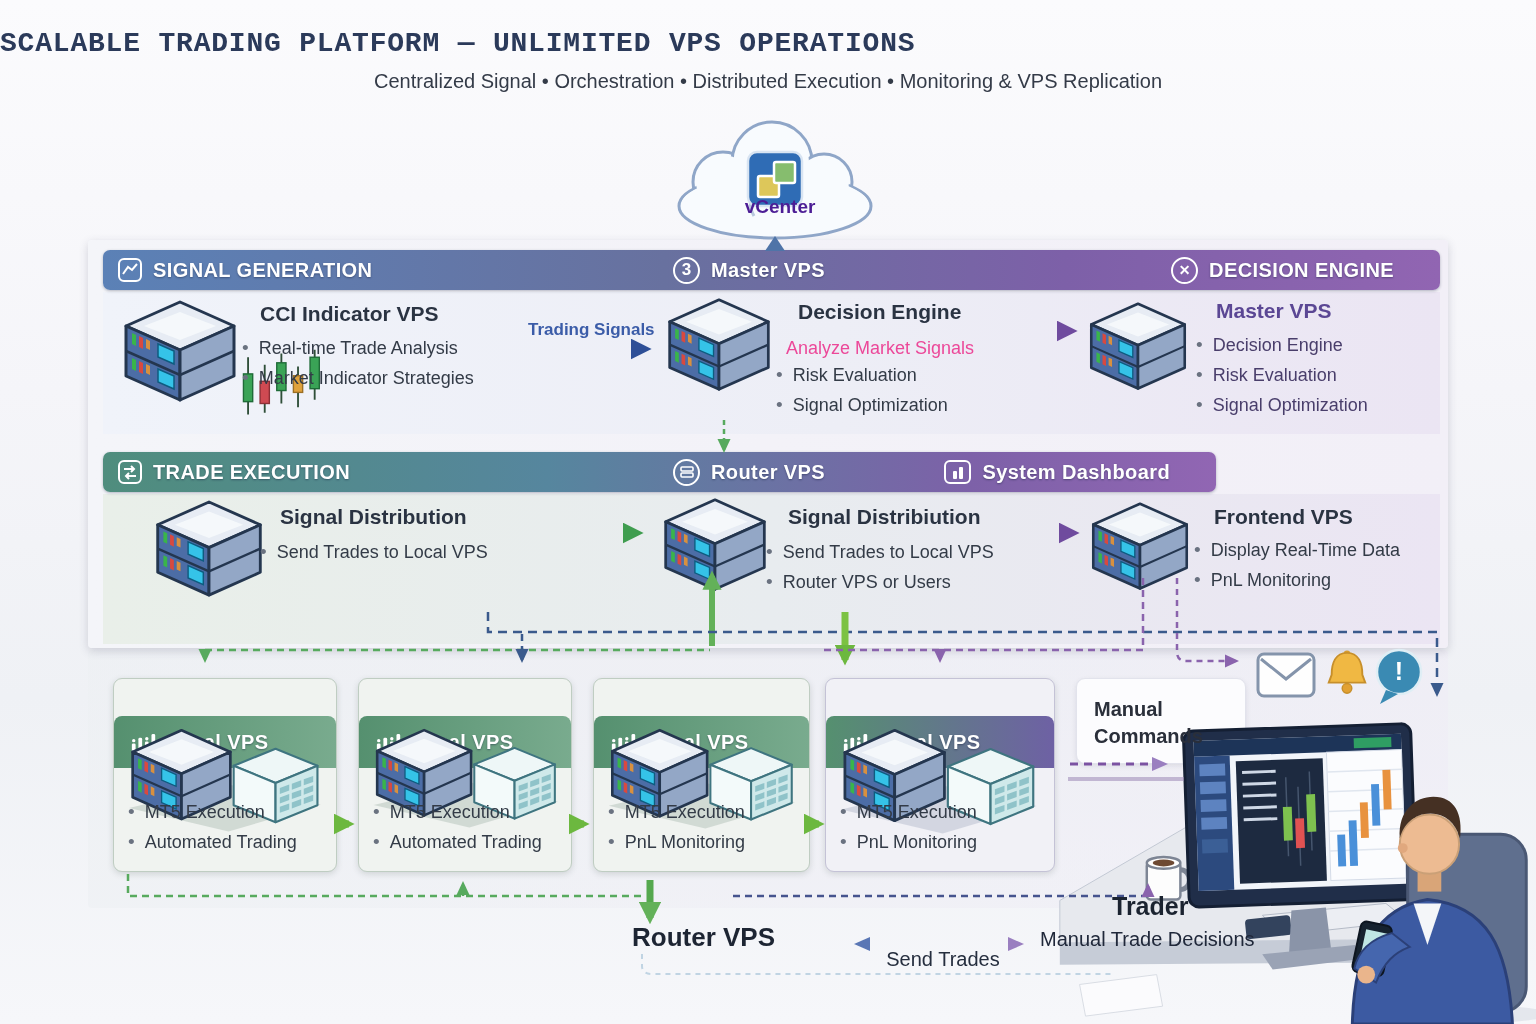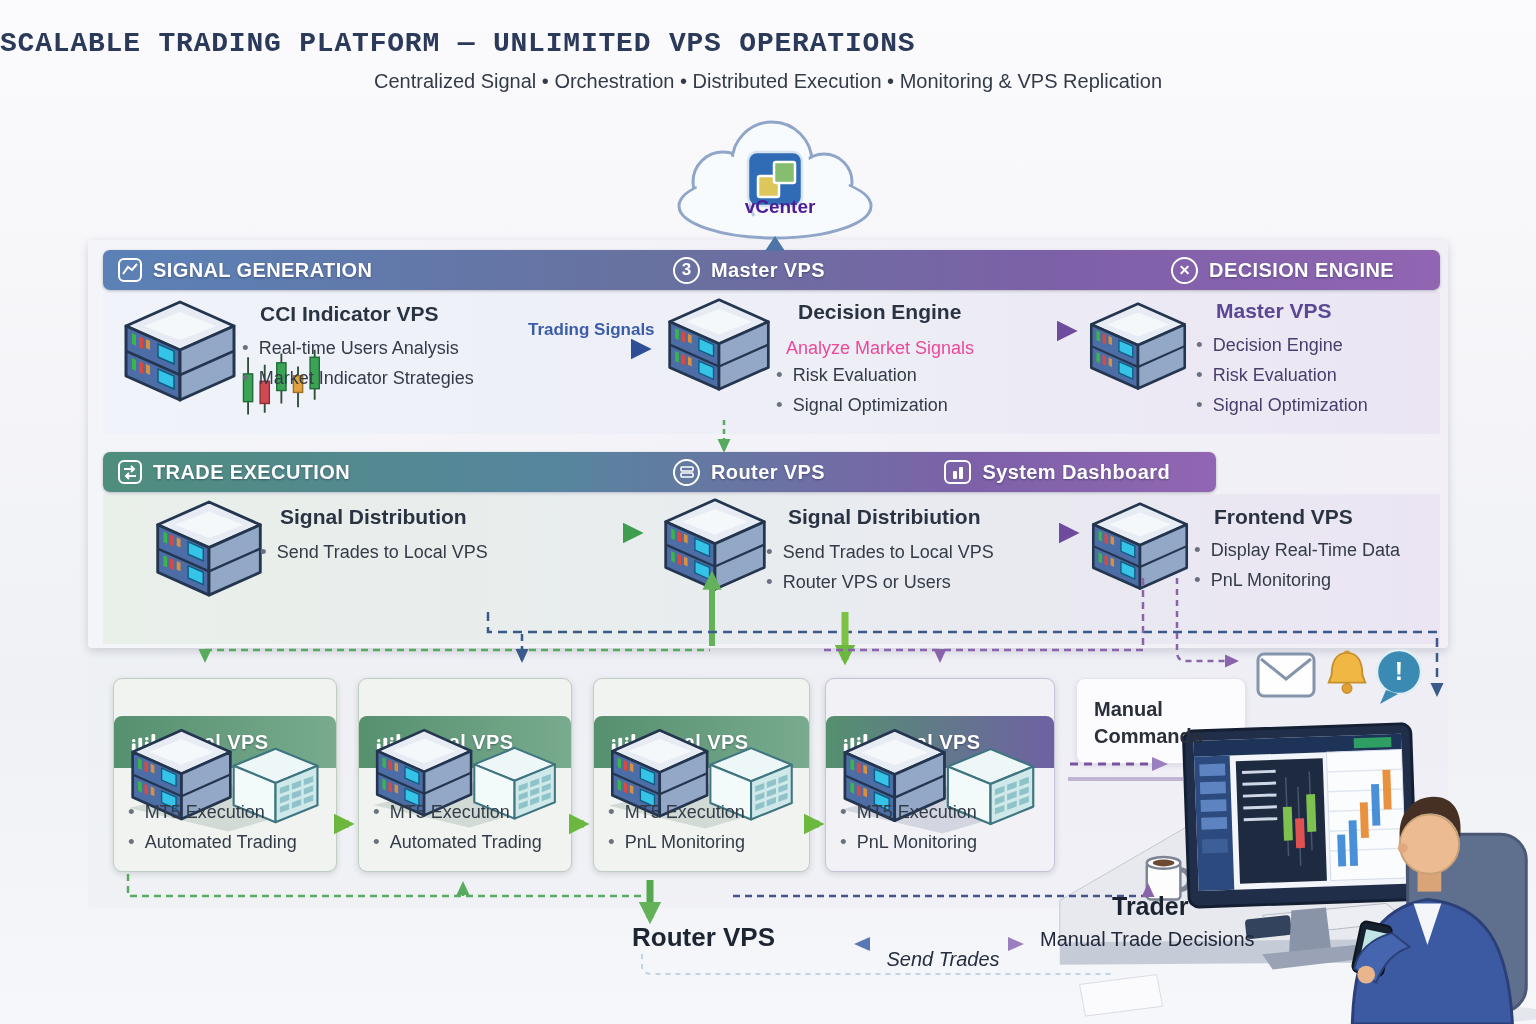--- a/index.html
+++ b/index.html
@@ -70,21 +70,21 @@
            gap:9px; padding-left:16px;
            background:linear-gradient(90deg,#55906f,#79ab8e);margin-top:37px; }
   .lhead.grad-p { background:linear-gradient(90deg,#55906f,#6e61a4); }
   .lhead .band-label { font-size:20px; }
   .pair { position:absolute; left:6px; top:42px; z-index:1; }
   .lbul { left:14px; top:118px; }
   .lbul li { font-size:18.5px; line-height:31px; color:#2c3a33; }
 
   
   .router-label { left:632px; top:922px; font-size:26px; font-weight:700; color:#1d2533; z-index:5; }
-  .send-label { left:868px; top:948px; width:150px; text-align:center; font-size:20px; color:#252e3e; z-index:5;font-style:italic; }
+  .send-label { left:868px; top:948px; width:150px; text-align:center; font-size:20px; color:#252e3e; z-index:5; }
   .decisions-label { left:1040px; top:928px; font-size:20px; font-weight:500; color:#20283a; z-index:5; }
   .trader-label { left:1112px; top:892px; font-size:25px; font-weight:700; color:#1b2330; z-index:7; }
   .mc-panel { left:1076px; top:678px; width:170px; height:86px; background:#fcfcfe;
               border:1px solid #e2e3ec; border-radius:9px; z-index:1;
               box-shadow:0 2px 5px rgba(70,70,100,.12); }
   .mc-text { left:1094px; top:696px; width:135px; font-size:20px; font-weight:600;
              color:#2a2f3a; line-height:27px; z-index:5; }
 
   
   .cloud-wrap { left:668px; top:116px; width:215px; height:128px; z-index:4; }
@@ -196,21 +196,21 @@
 
 <div class="abs content1"></div>
 <svg class="abs" style="left:120px;top:300px;z-index:3" width="122" height="106">
     <use href="#srv" width="120" height="104"></use>
   </svg>
 <svg class="abs" style="left:238px;top:348px;z-index:4" width="96" height="74">
     <use href="#candles" width="96" height="74"></use>
   </svg>
 <div class="t-title" style="left:248px;top:302px">CCI Indicator VPS</div>
 <ul class="blist" style="left:242px;top:333px">
-  <li>Real-time Users Analysis</li>
+  <li>Real-time Trade Analysis</li>
   <li>Market Indicator Strategies</li>
 </ul>
 <div class="arrow-label" style="left:528px;top:320px">Trading Signals</div>
 
 <svg class="abs" style="left:664px;top:298px;z-index:3" width="110" height="96">
     <use href="#srv" width="110" height="95"></use>
   </svg>
 <div class="t-title" style="left:786px;top:300px">Decision Engine</div>
 <div class="t-lead" style="left:786px;top:338px">Analyze Market Signals</div>
 <ul class="blist" style="left:776px;top:360px">

